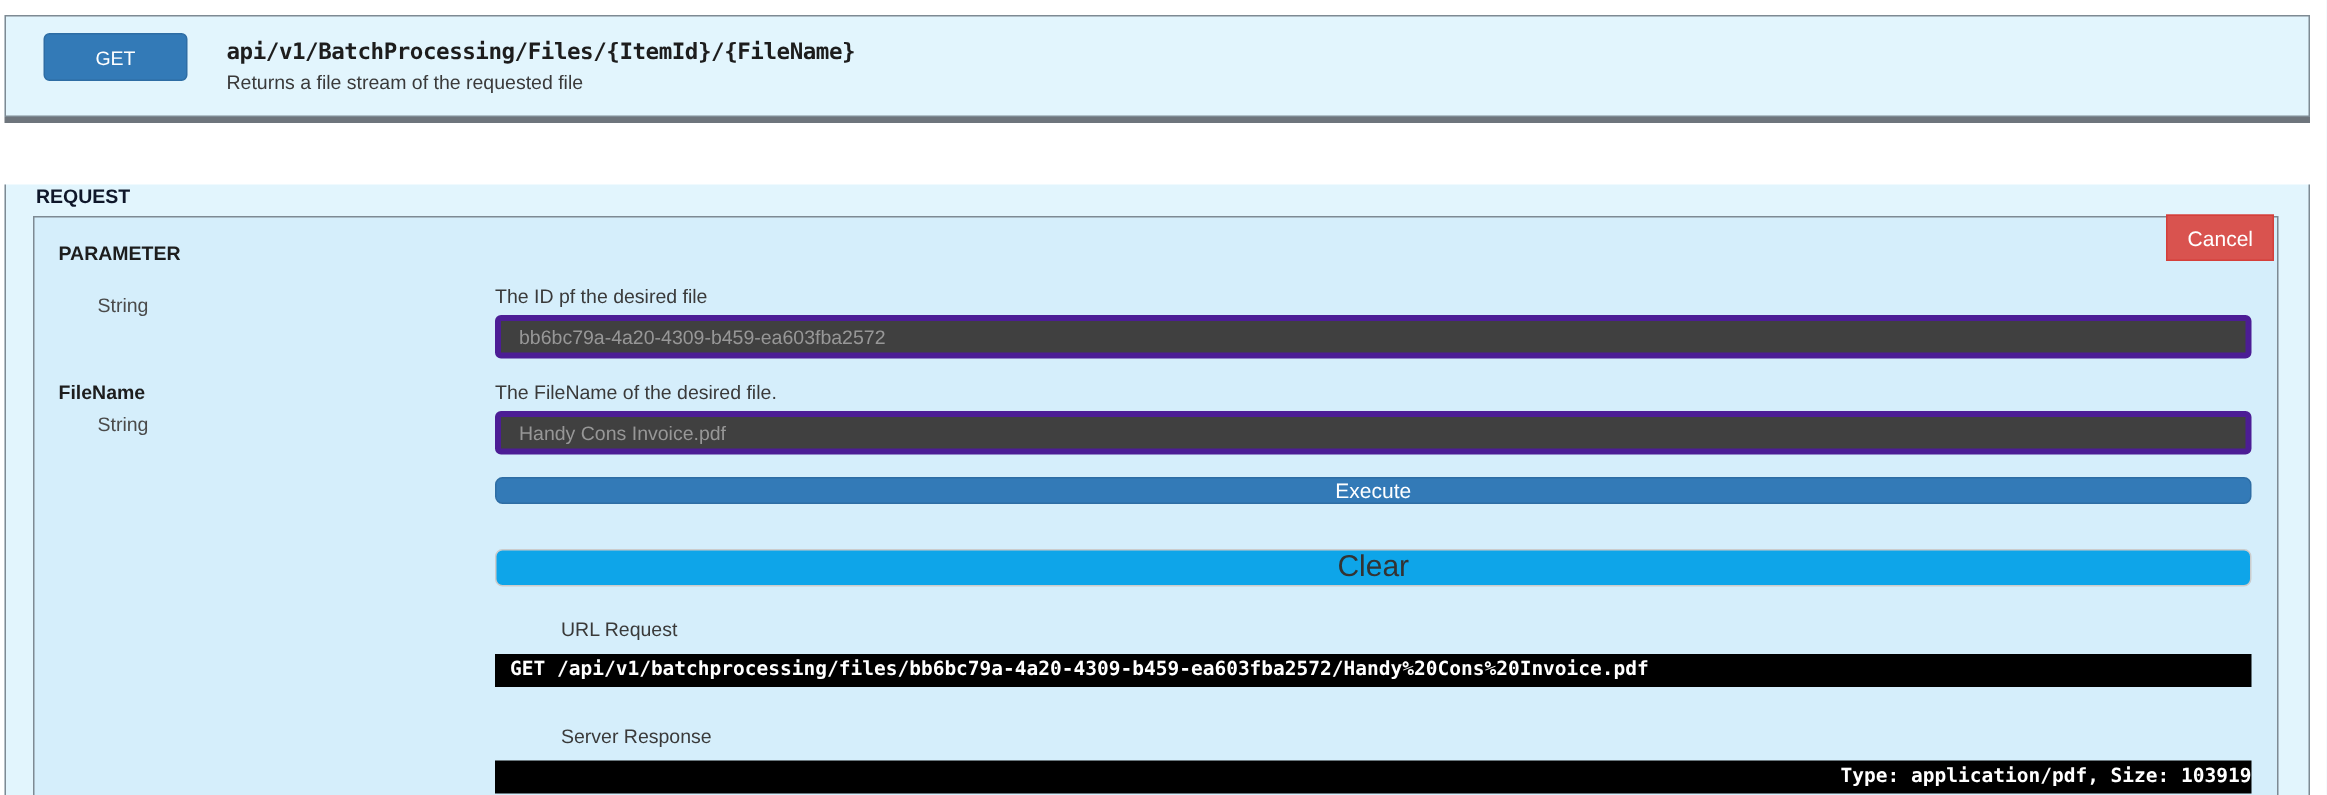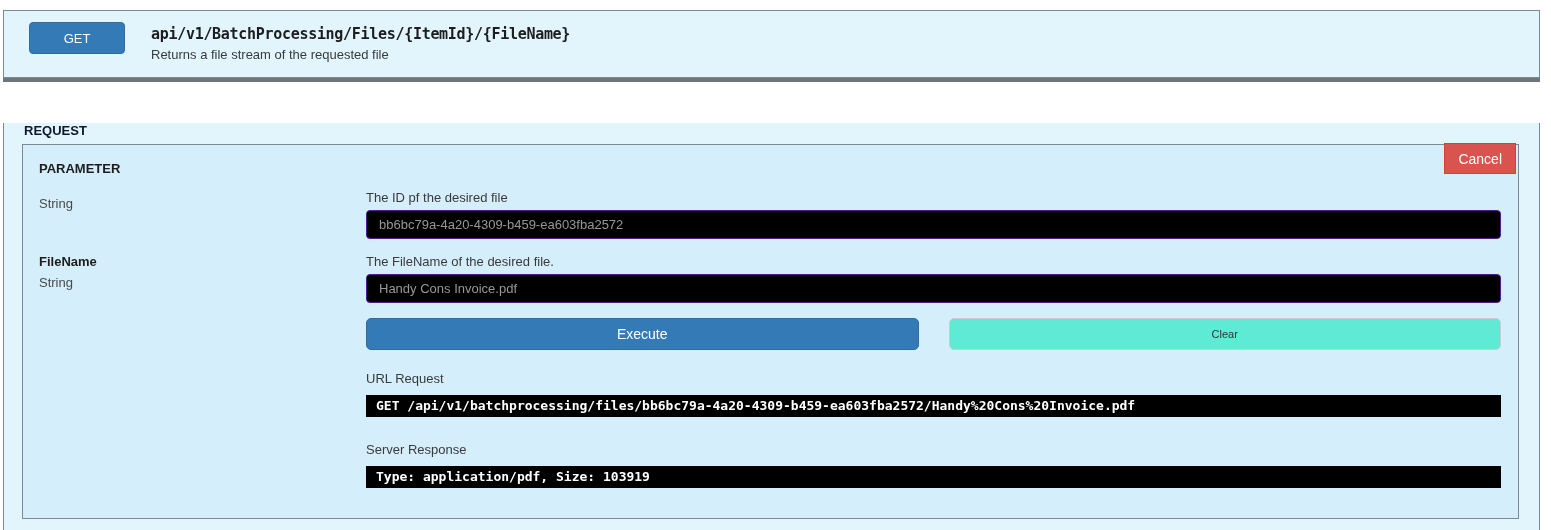--- a/index.html
+++ b/index.html
@@ -76,89 +76,89 @@
 
   
   .inner-panel {
     border: 1px solid #7e8a93;
     background: #d5eefb;
     padding: 16px 17px 30px 0;
   }
   .grid-row {
     display: grid;
     grid-template-columns: 307px 1fr;
-    gap: 36px;
   }
   .param-col { padding-left: 16px; }
   .col-header {
     font-size: 13px;
     font-weight: bold;
     color: #1d1d1d;
     margin-bottom: 14px;
   }
   .param-name { font-size: 13px; font-weight: bold; color: #1d1d1d; }
-  .param-type { font-size: 13px; color: #4a4a4a; margin-top: 6px; }
+  .param-type { font-size: 13px; color: #4a4a4a; margin-top: 6px; margin-left: 26px; }
   .desc-label { font-size: 13px; color: #3a3a3a; margin-bottom: 5px; }
   .param-input {
     width: 100%;
     height: 29px;
-    border: 1px solid #4c1d95;
+    border: 4px solid #4c1d95;
     border-radius: 4px;
-    background: #000000;
+    background: #404040;
     padding: 0 12px;
     font-size: 13px;
     color: #979797;
     font-family: "Liberation Sans", sans-serif;
     outline: none;
   }
   .param-row { margin-bottom: 15px; }
 
   .button-row {
     display: flex;
     gap: 30px;
     margin-bottom: 21px;
+    flex-direction: column;
   }
   .execute-btn {
     flex: 1 1 0;
     height: 32px;
     background: #337ab7;
     border: 1px solid #2e6da4;
     border-radius: 5px;
     color: #ffffff;
     font-size: 14px;
     font-family: "Liberation Sans", sans-serif;
     cursor: pointer;
   }
   .clear-btn {
     flex: 1 1 0;
     height: 32px;
-    background: #5eead4;
+    background: #0ea5e9;
     border: 1px solid #cccccc;
     border-radius: 5px;
     color: #333333;
-    font-size: 11px;
-    font-family: "Liberation Sans", sans-serif;
-    cursor: pointer;
-  }
-
-  .output-label { font-size: 13px; color: #3a3a3a; margin-bottom: 9px; }
+    font-size: 20px;
+    font-family: "Liberation Sans", sans-serif;
+    cursor: pointer;
+  }
+
+  .output-label { font-size: 13px; color: #3a3a3a; margin-bottom: 9px; margin-left: 44px; }
   .code-bar {
     background: #000000;
     color: #ffffff;
     height: 22px;
     line-height: 22px;
     padding-left: 10px;
     font-family: "DejaVu Sans Mono", monospace;
     font-weight: bold;
     font-size: 13px;
     white-space: nowrap;
     overflow: hidden;
     margin-bottom: 25px;
   }
-  .code-bar.last { margin-bottom: 0; }
+  .code-bar.last { margin-bottom: 0; text-align: right; }
 </style>
 </head>
 <body>
 
 <div class="page">
 
   <div class="header-panel">
     <button class="method-btn">GET</button>
     <div class="endpoint-block">
       <div class="endpoint-path">api/v1/BatchProcessing/Files/{ItemId}/{FileName}</div>

